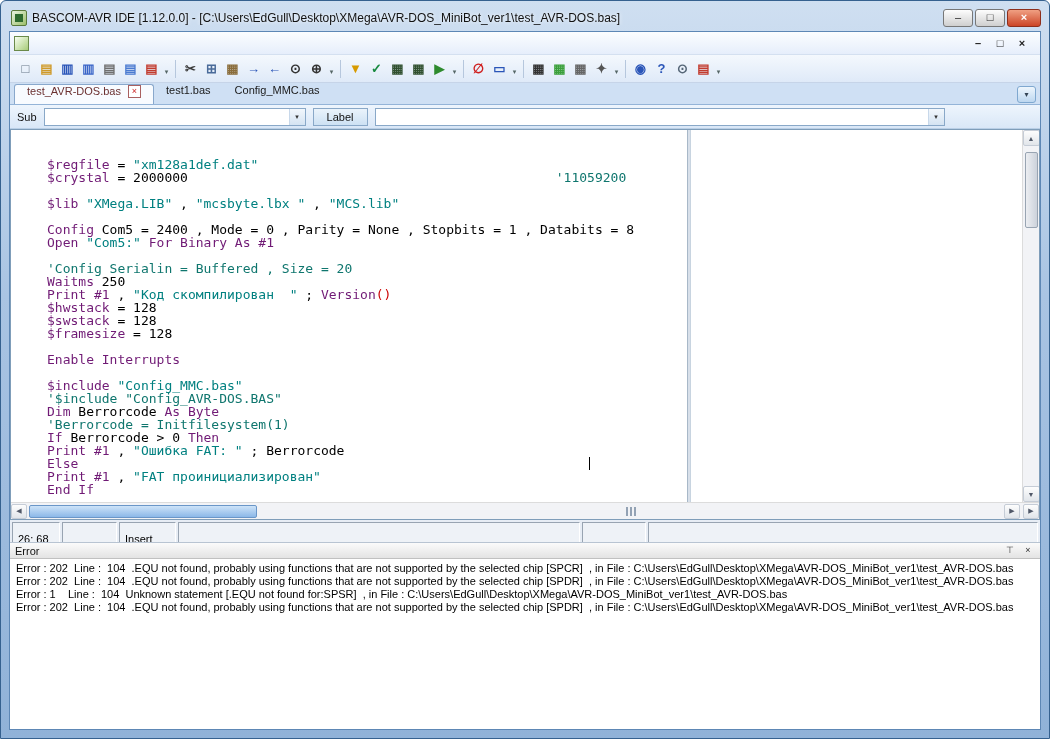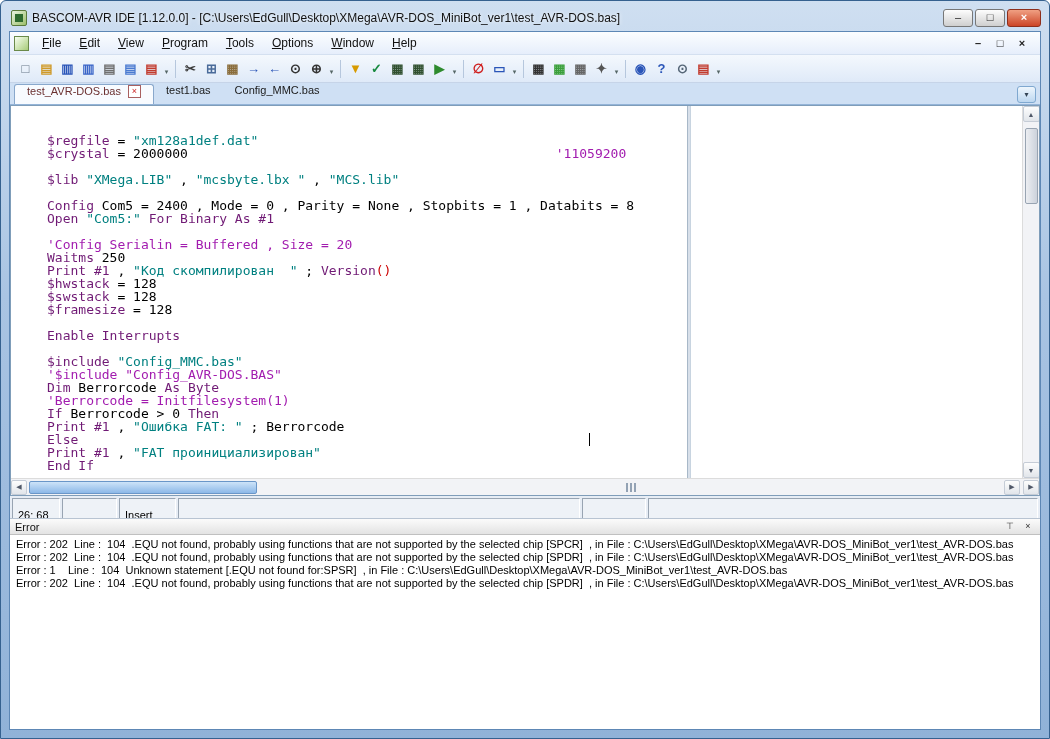--- a/index.html
+++ b/index.html
@@ -58,21 +58,21 @@
   .label-btn { height:18px; padding:0 13px; border:1px solid #89a8c8; background:linear-gradient(#eaf3fb,#cde1f3); display:flex; align-items:center; }
   .label-combo { width:570px; }
 
   
   .editor-wrap { height:391px; border:1px solid #7f9db9; background:#fff; display:flex; flex-direction:column; overflow:hidden; }
   .editor-main { height:372px; display:flex; overflow:hidden; }
   .code-pane { width:676px; position:relative; overflow:hidden; padding:2px 0 0 36px; font-family:"DejaVu Sans Mono", monospace; font-size:13px; line-height:13px; white-space:pre; }
   .code-line { min-height:13px; }
   .tok-k { color:#701a75; font-weight:normal; }
   .tok-s { color:#008080; }
-  .tok-c { color:#a21caf; }
+  .tok-c { color:#0f766e; }
   .tok-r { color:#cc0000; }
   .tok-p { color:#000; }
   .caret { position:absolute; left:578px; top:327px; width:1px; height:13px; background:#000; }
   .splitter { width:4px; background:#d8e0ea; border-left:1px solid #a8b8c8; border-right:1px solid #c8d4e0; }
   .empty-pane { flex:1; background:#fff; }
 
   .vscroll { width:17px; background:#f2f3f6; border-left:1px solid #dcdcdc; display:flex; flex-direction:column; align-items:center; }
   .scroll-btn { width:17px; height:16px; flex:none; display:flex; align-items:center; justify-content:center; font-size:7px; color:#505868; background:linear-gradient(#fdfdfd,#e1e5ea); border:1px solid #c5ccd6; border-radius:2px; }
   .vthumb { width:13px; height:76px; margin-top:6px; background:linear-gradient(90deg,#ecEEf2,#eceef2 0%,#ccd2db 100%); background:linear-gradient(90deg,#eceef2,#ccd2db); border:1px solid #98a4b2; border-radius:2px; }
   .vfill { flex:1; }
@@ -116,30 +116,20 @@
       <div class="win-btn close">
           <span>×</span>
         </div>
     </div>
   </div>
 
   <div class="client">
 
     <div class="menubar">
       <div class="doc-icon"></div>
-      <div class="menu-items">
-          <div class="menu-item"><u>F</u>ile</div>
-          <div class="menu-item"><u>E</u>dit</div>
-          <div class="menu-item"><u>V</u>iew</div>
-          <div class="menu-item"><u>P</u>rogram</div>
-          <div class="menu-item"><u>T</u>ools</div>
-          <div class="menu-item"><u>O</u>ptions</div>
-          <div class="menu-item"><u>W</u>indow</div>
-          <div class="menu-item"><u>H</u>elp</div>
-        </div>
       <div class="mdi-controls">
         <div class="mdi-btn">
             <span>–</span>
           </div>
         <div class="mdi-btn">
             <span>□</span>
           </div>
         <div class="mdi-btn">
             <span>×</span>
           </div>
@@ -200,20 +190,34 @@
           </div>
           <div class="tab">
             <span>Config_MMC.bas</span>
           </div>
         </div>
       <div class="tab-list-btn">
           <span>▾</span>
         </div>
     </div>
 
+    <div class="subbar">
+      <span>Sub</span>
+      <div class="combo sub-combo">
+        <span class="combo-val"></span>
+        <span class="combo-arrow">▾</span>
+      </div>
+      <div class="label-btn">
+        <span>Label</span>
+      </div>
+      <div class="combo label-combo">
+        <span class="combo-val"></span>
+        <span class="combo-arrow">▾</span>
+      </div>
+    </div>
 
     <div class="editor-wrap">
       <div class="editor-main">
         <div class="code-pane">
           <div class="code-area"><div class="code-line"><span class="tok-k">$regfile</span><span class="tok-p"> = </span><span class="tok-s">"xm128a1def.dat"</span></div><div class="code-line"><span class="tok-k">$crystal</span><span class="tok-p"> = 2000000</span><span class="tok-p">                                               </span><span class="tok-c">'11059200</span></div><div class="code-line"></div><div class="code-line"><span class="tok-k">$lib</span><span class="tok-p"> </span><span class="tok-s">"XMega.LIB"</span><span class="tok-p"> , </span><span class="tok-s">"mcsbyte.lbx "</span><span class="tok-p"> , </span><span class="tok-s">"MCS.lib"</span></div><div class="code-line"></div><div class="code-line"><span class="tok-k">Config</span><span class="tok-p"> Com5 = 2400 , Mode = 0 , Parity = None , Stopbits = 1 , Databits = 8</span></div><div class="code-line"><span class="tok-k">Open</span><span class="tok-p"> </span><span class="tok-s">"Com5:"</span><span class="tok-p"> </span><span class="tok-k">For Binary As</span><span class="tok-p"> </span><span class="tok-k">#1</span></div><div class="code-line"></div><div class="code-line"><span class="tok-c">'Config Serialin = Buffered , Size = 20</span></div><div class="code-line"><span class="tok-k">Waitms</span><span class="tok-p"> 250</span></div><div class="code-line"><span class="tok-k">Print</span><span class="tok-p"> </span><span class="tok-k">#1</span><span class="tok-p"> , </span><span class="tok-s">"Код скомпилирован  "</span><span class="tok-p"> ; </span><span class="tok-k">Version</span><span class="tok-r">()</span></div><div class="code-line"><span class="tok-k">$hwstack</span><span class="tok-p"> = 128</span></div><div class="code-line"><span class="tok-k">$swstack</span><span class="tok-p"> = 128</span></div><div class="code-line"><span class="tok-k">$framesize</span><span class="tok-p"> = 128</span></div><div class="code-line"></div><div class="code-line"><span class="tok-k">Enable Interrupts</span></div><div class="code-line"></div><div class="code-line"><span class="tok-k">$include</span><span class="tok-p"> </span><span class="tok-s">"Config_MMC.bas"</span></div><div class="code-line"><span class="tok-c">'$include "Config_AVR-DOS.BAS"</span></div><div class="code-line"><span class="tok-k">Dim</span><span class="tok-p"> Berrorcode </span><span class="tok-k">As Byte</span></div><div class="code-line"><span class="tok-c">'Berrorcode = Initfilesystem(1)</span></div><div class="code-line"><span class="tok-k">If</span><span class="tok-p"> Berrorcode &gt; 0 </span><span class="tok-k">Then</span></div><div class="code-line"><span class="tok-k">Print</span><span class="tok-p"> </span><span class="tok-k">#1</span><span class="tok-p"> , </span><span class="tok-s">"Ошибка FAT: "</span><span class="tok-p"> ; Berrorcode</span></div><div class="code-line"><span class="tok-k">Else</span></div><div class="code-line"><span class="tok-k">Print</span><span class="tok-p"> </span><span class="tok-k">#1</span><span class="tok-p"> , </span><span class="tok-s">"FAT проинициализирован"</span></div><div class="code-line"><span class="tok-k">End If</span></div><div class="code-line"></div></div>
           <div class="caret"></div>
         </div>
         <div class="splitter"></div>
         <div class="empty-pane"></div>
         <div class="vscroll">

